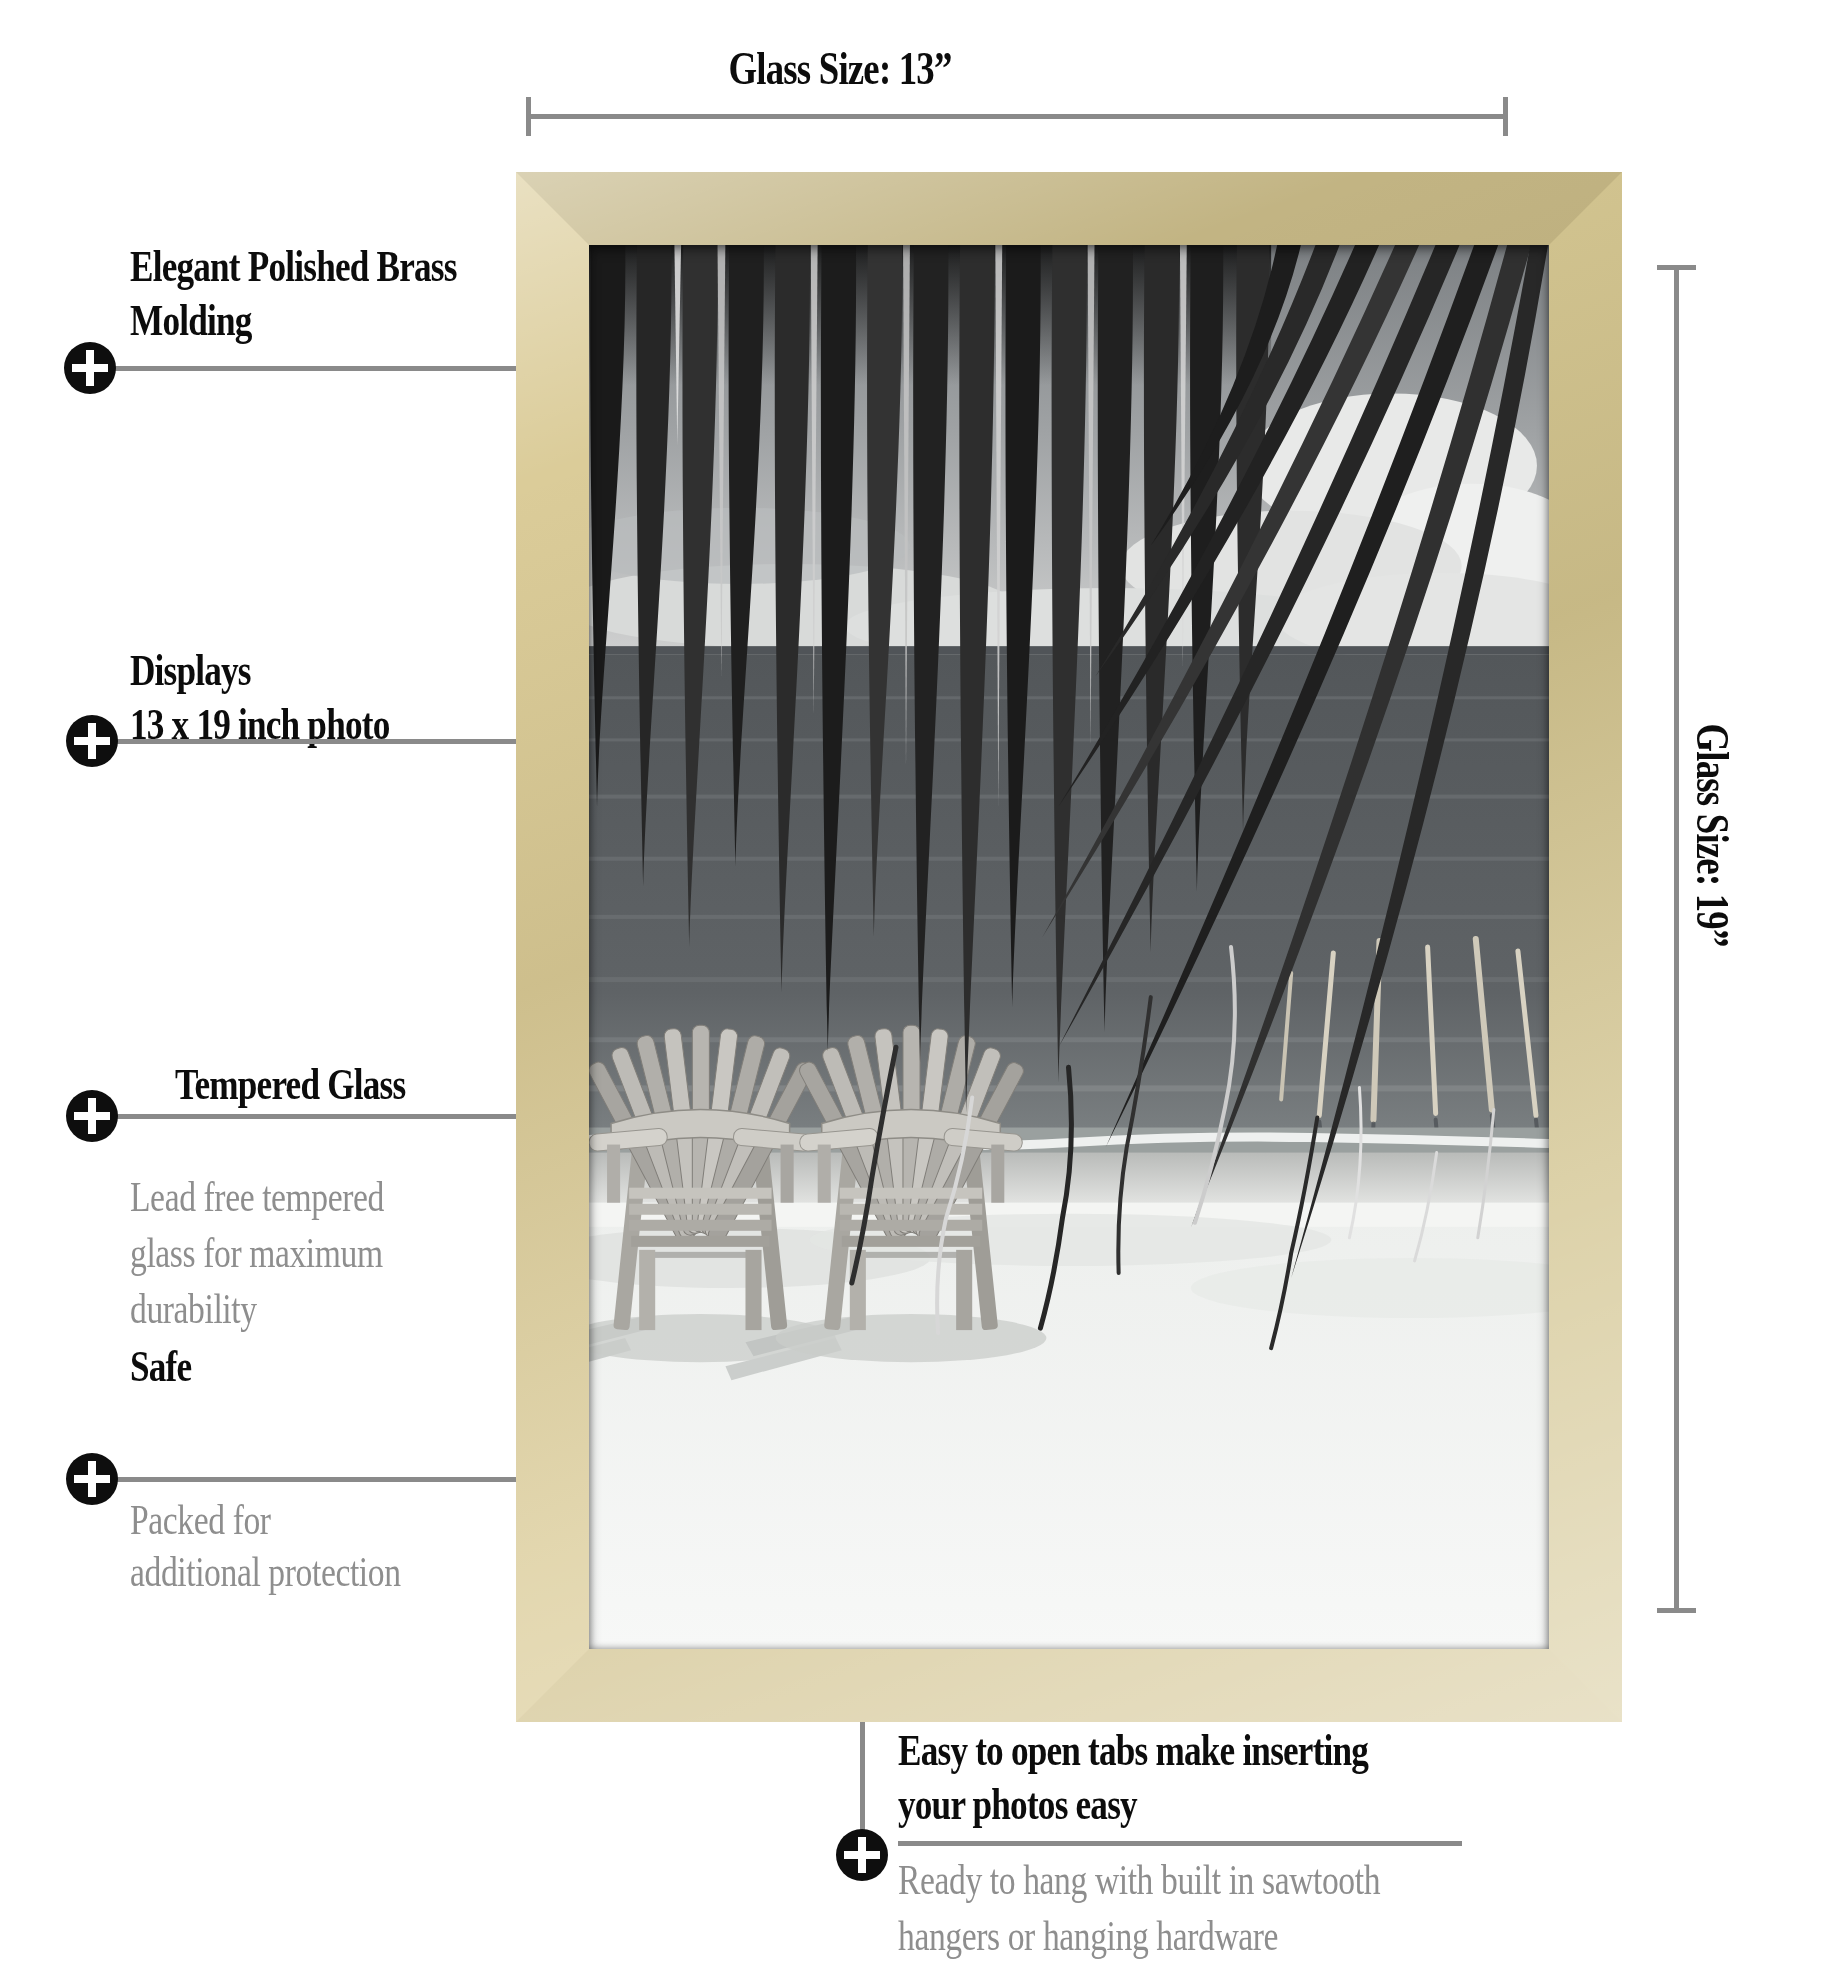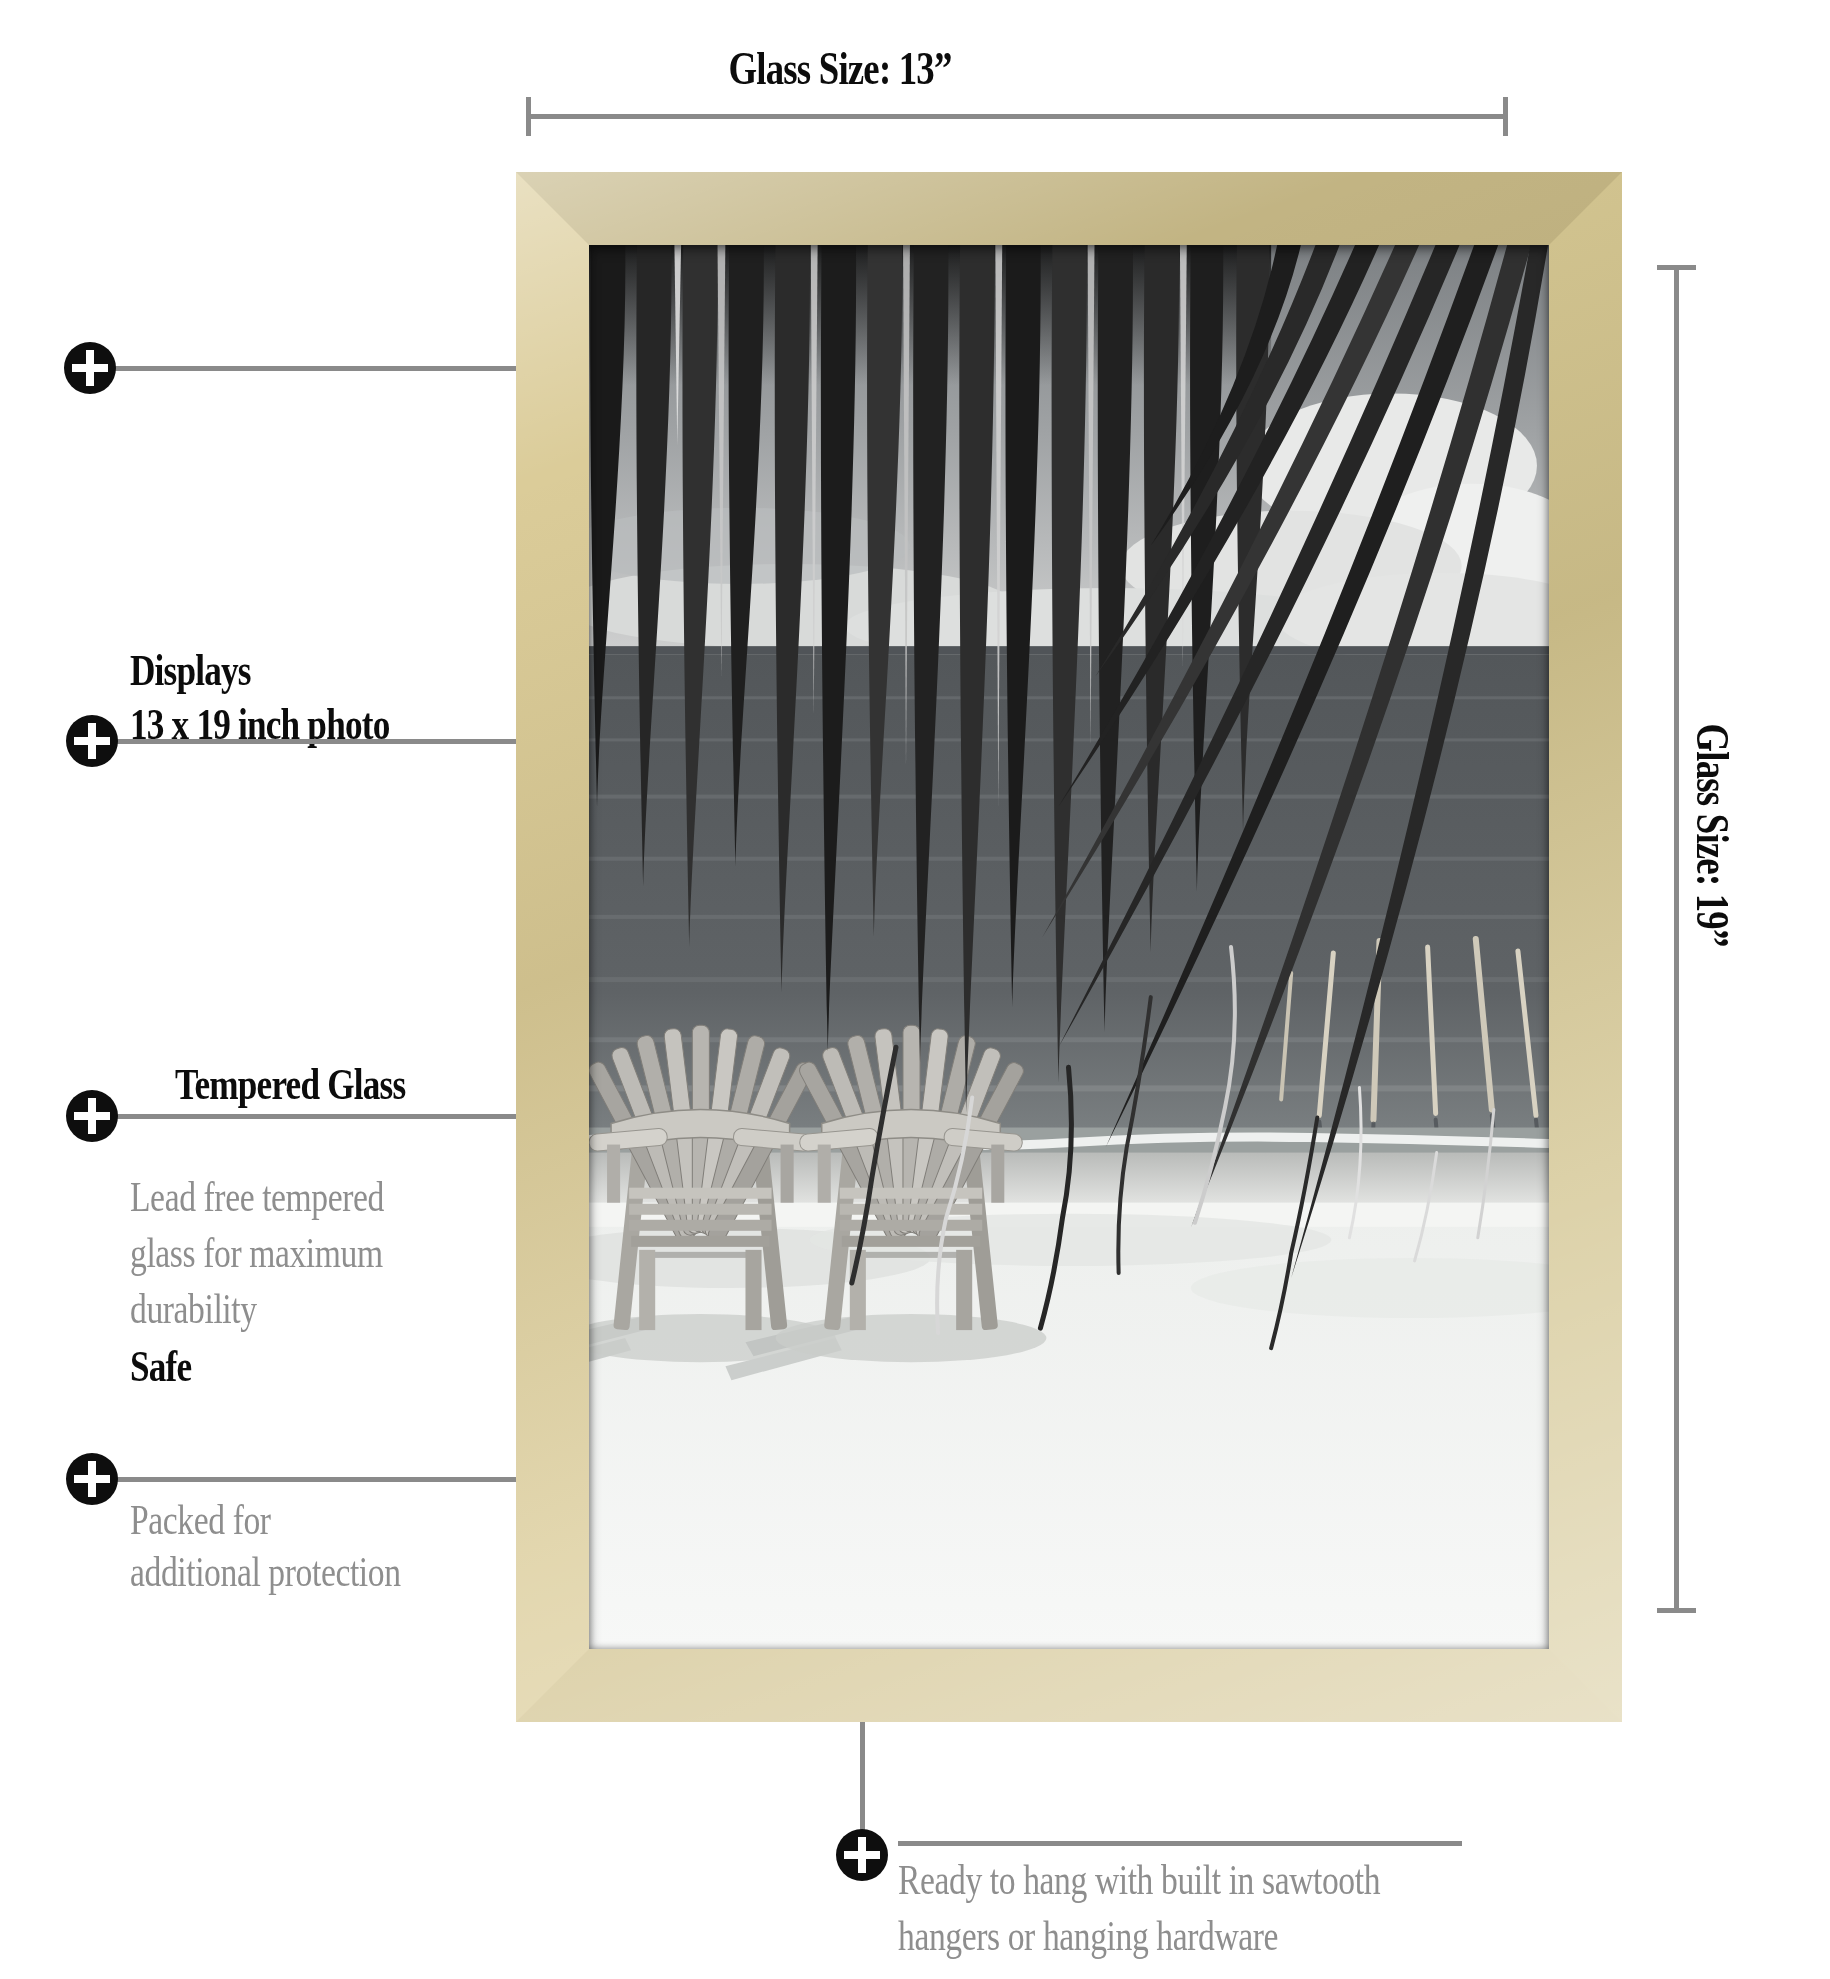--- a/index.html
+++ b/index.html
@@ -45,20 +45,24 @@
   <div class="h-label t-measure">Glass Size: 13”</div>
   <div class="cline" style="left:528px;top:114px;width:977px;height:5px;"></div>
   <div class="cline" style="left:526px;top:97px;width:5px;height:39px;"></div>
   <div class="cline" style="left:1503px;top:97px;width:5px;height:39px;"></div>
 
   <div class="v-label t-measure">Glass Size: 19”</div>
   <div class="cline" style="left:1674px;top:267px;width:5px;height:1344px;"></div>
   <div class="cline" style="left:1657px;top:265px;width:39px;height:5px;"></div>
   <div class="cline" style="left:1657px;top:1608px;width:39px;height:5px;"></div>
 
+  <div class="abs" style="left:130px;top:240px;">
+    <div class="t-title cond">Elegant Polished Brass</div>
+    <div class="t-title cond">Molding</div>
+  </div>
   <div class="cline" style="left:92px;top:366px;width:424px;height:5px;"></div>
   <div class="plus-icon" style="left:64px;top:342px;"></div>
 
   <div class="abs" style="left:130px;top:644px;">
     <div class="t-title cond">Displays</div>
     <div class="t-title cond">13 x 19 inch photo</div>
   </div>
   <div class="cline" style="left:92px;top:739px;width:424px;height:5px;"></div>
   <div class="plus-icon" style="left:66px;top:715px;"></div>
 
@@ -77,20 +81,24 @@
     <div class="t-title cond">Safe</div>
   </div>
   <div class="cline" style="left:92px;top:1477px;width:424px;height:5px;"></div>
   <div class="plus-icon" style="left:66px;top:1453px;"></div>
   <div class="abs" style="left:130px;top:1494px;">
     <div class="t-body cond" style="line-height:52px;">Packed for</div>
     <div class="t-body cond" style="line-height:52px;">additional protection</div>
   </div>
 
   <div class="cline" style="left:860px;top:1722px;width:5px;height:108px;"></div>
+  <div class="abs" style="left:898px;top:1724px;">
+    <div class="t-title cond">Easy to open tabs make inserting</div>
+    <div class="t-title cond">your photos easy</div>
+  </div>
   <div class="cline" style="left:898px;top:1841px;width:564px;height:5px;"></div>
   <div class="plus-icon" style="left:836px;top:1829px;"></div>
   <div class="abs" style="left:898px;top:1852px;">
     <div class="t-body cond">Ready to hang with built in sawtooth</div>
     <div class="t-body cond">hangers or hanging hardware</div>
   </div>
 
   <div class="frame">
     <div class="sheen"></div>
     <div class="photo">

